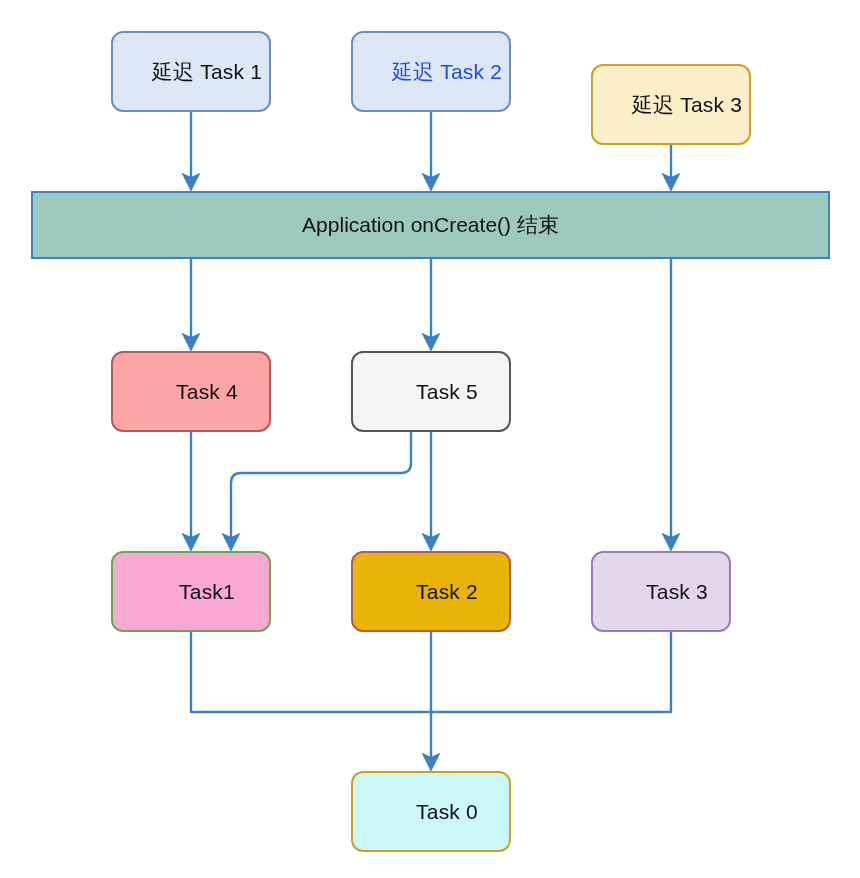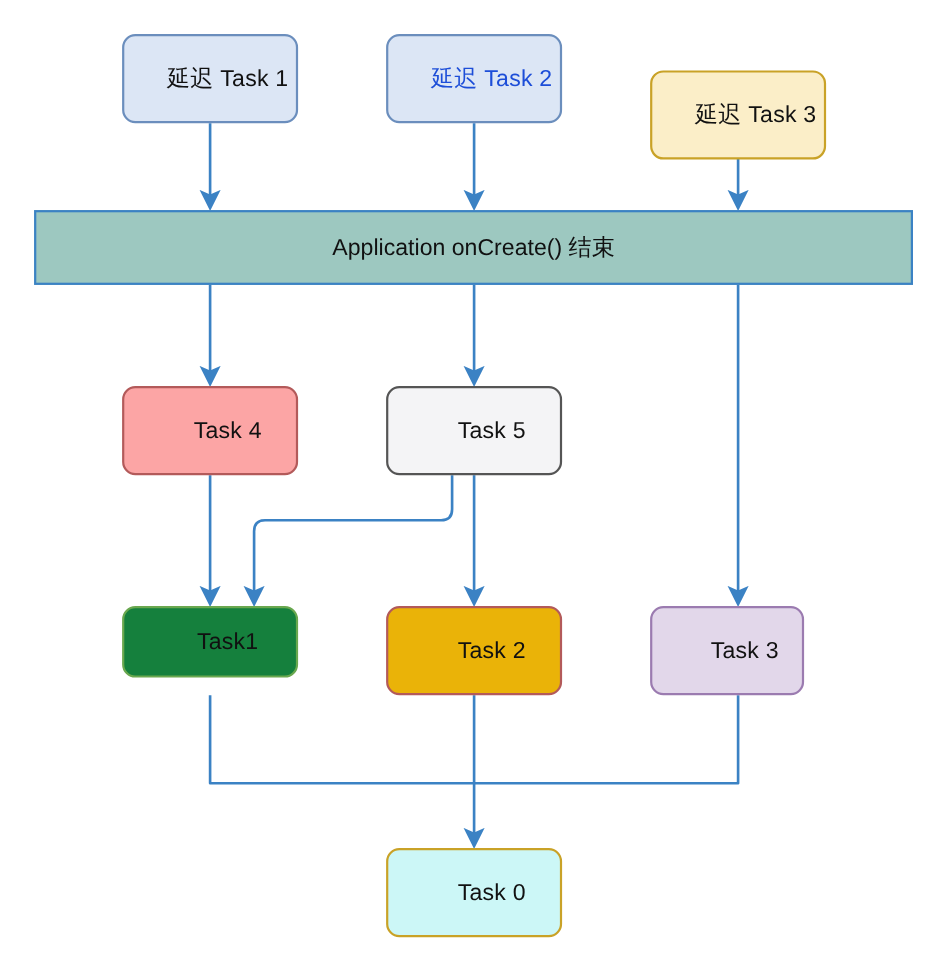--- a/index.html
+++ b/index.html
@@ -98,21 +98,21 @@
       </div>
       <div class="banner" style="left: 31px; top: 191px; width: 799px; height: 68px; background: rgb(157, 200, 192); border-color: rgb(59, 130, 196); color: rgb(17, 17, 17);">
         <span class="banner-label">Application onCreate() 结束</span>
       </div>
       <div class="node" style="left: 111px; top: 351px; width: 160px; height: 81px; background: #fca5a5; border-color: rgb(179, 90, 90); color: rgb(17, 17, 17);">
         <span class="node-label">Task 4</span>
       </div>
       <div class="node" style="left: 351px; top: 351px; width: 160px; height: 81px; background: rgb(244, 244, 246); border-color: rgb(85, 85, 85); color: rgb(17, 17, 17);">
         <span class="node-label">Task 5</span>
       </div>
-      <div class="node" style="left: 111px; top: 551px; width: 160px; height: 65px; background: #15803d; border-color: rgb(106, 168, 79); color: rgb(17, 17, 17);">
+      <div class="node" style="left: 111px; top: 551px; width: 160px; height: 81px; background: #f9a8d4; border-color: rgb(106, 168, 79); color: rgb(17, 17, 17);">
         <span class="node-label">Task1</span>
       </div>
       <div class="node" style="left: 351px; top: 551px; width: 160px; height: 81px; background: #eab308; border-color: rgb(179, 90, 90); color: rgb(17, 17, 17);">
         <span class="node-label">Task 2</span>
       </div>
       <div class="node" style="left: 591px; top: 551px; width: 140px; height: 81px; background: rgb(226, 215, 234); border-color: rgb(155, 123, 176); color: rgb(17, 17, 17);">
         <span class="node-label">Task 3</span>
       </div>
       <div class="node" style="left: 351px; top: 771px; width: 160px; height: 81px; background: rgb(204, 247, 247); border-color: rgb(201, 162, 39); color: rgb(17, 17, 17);">
         <span class="node-label">Task 0</span>

